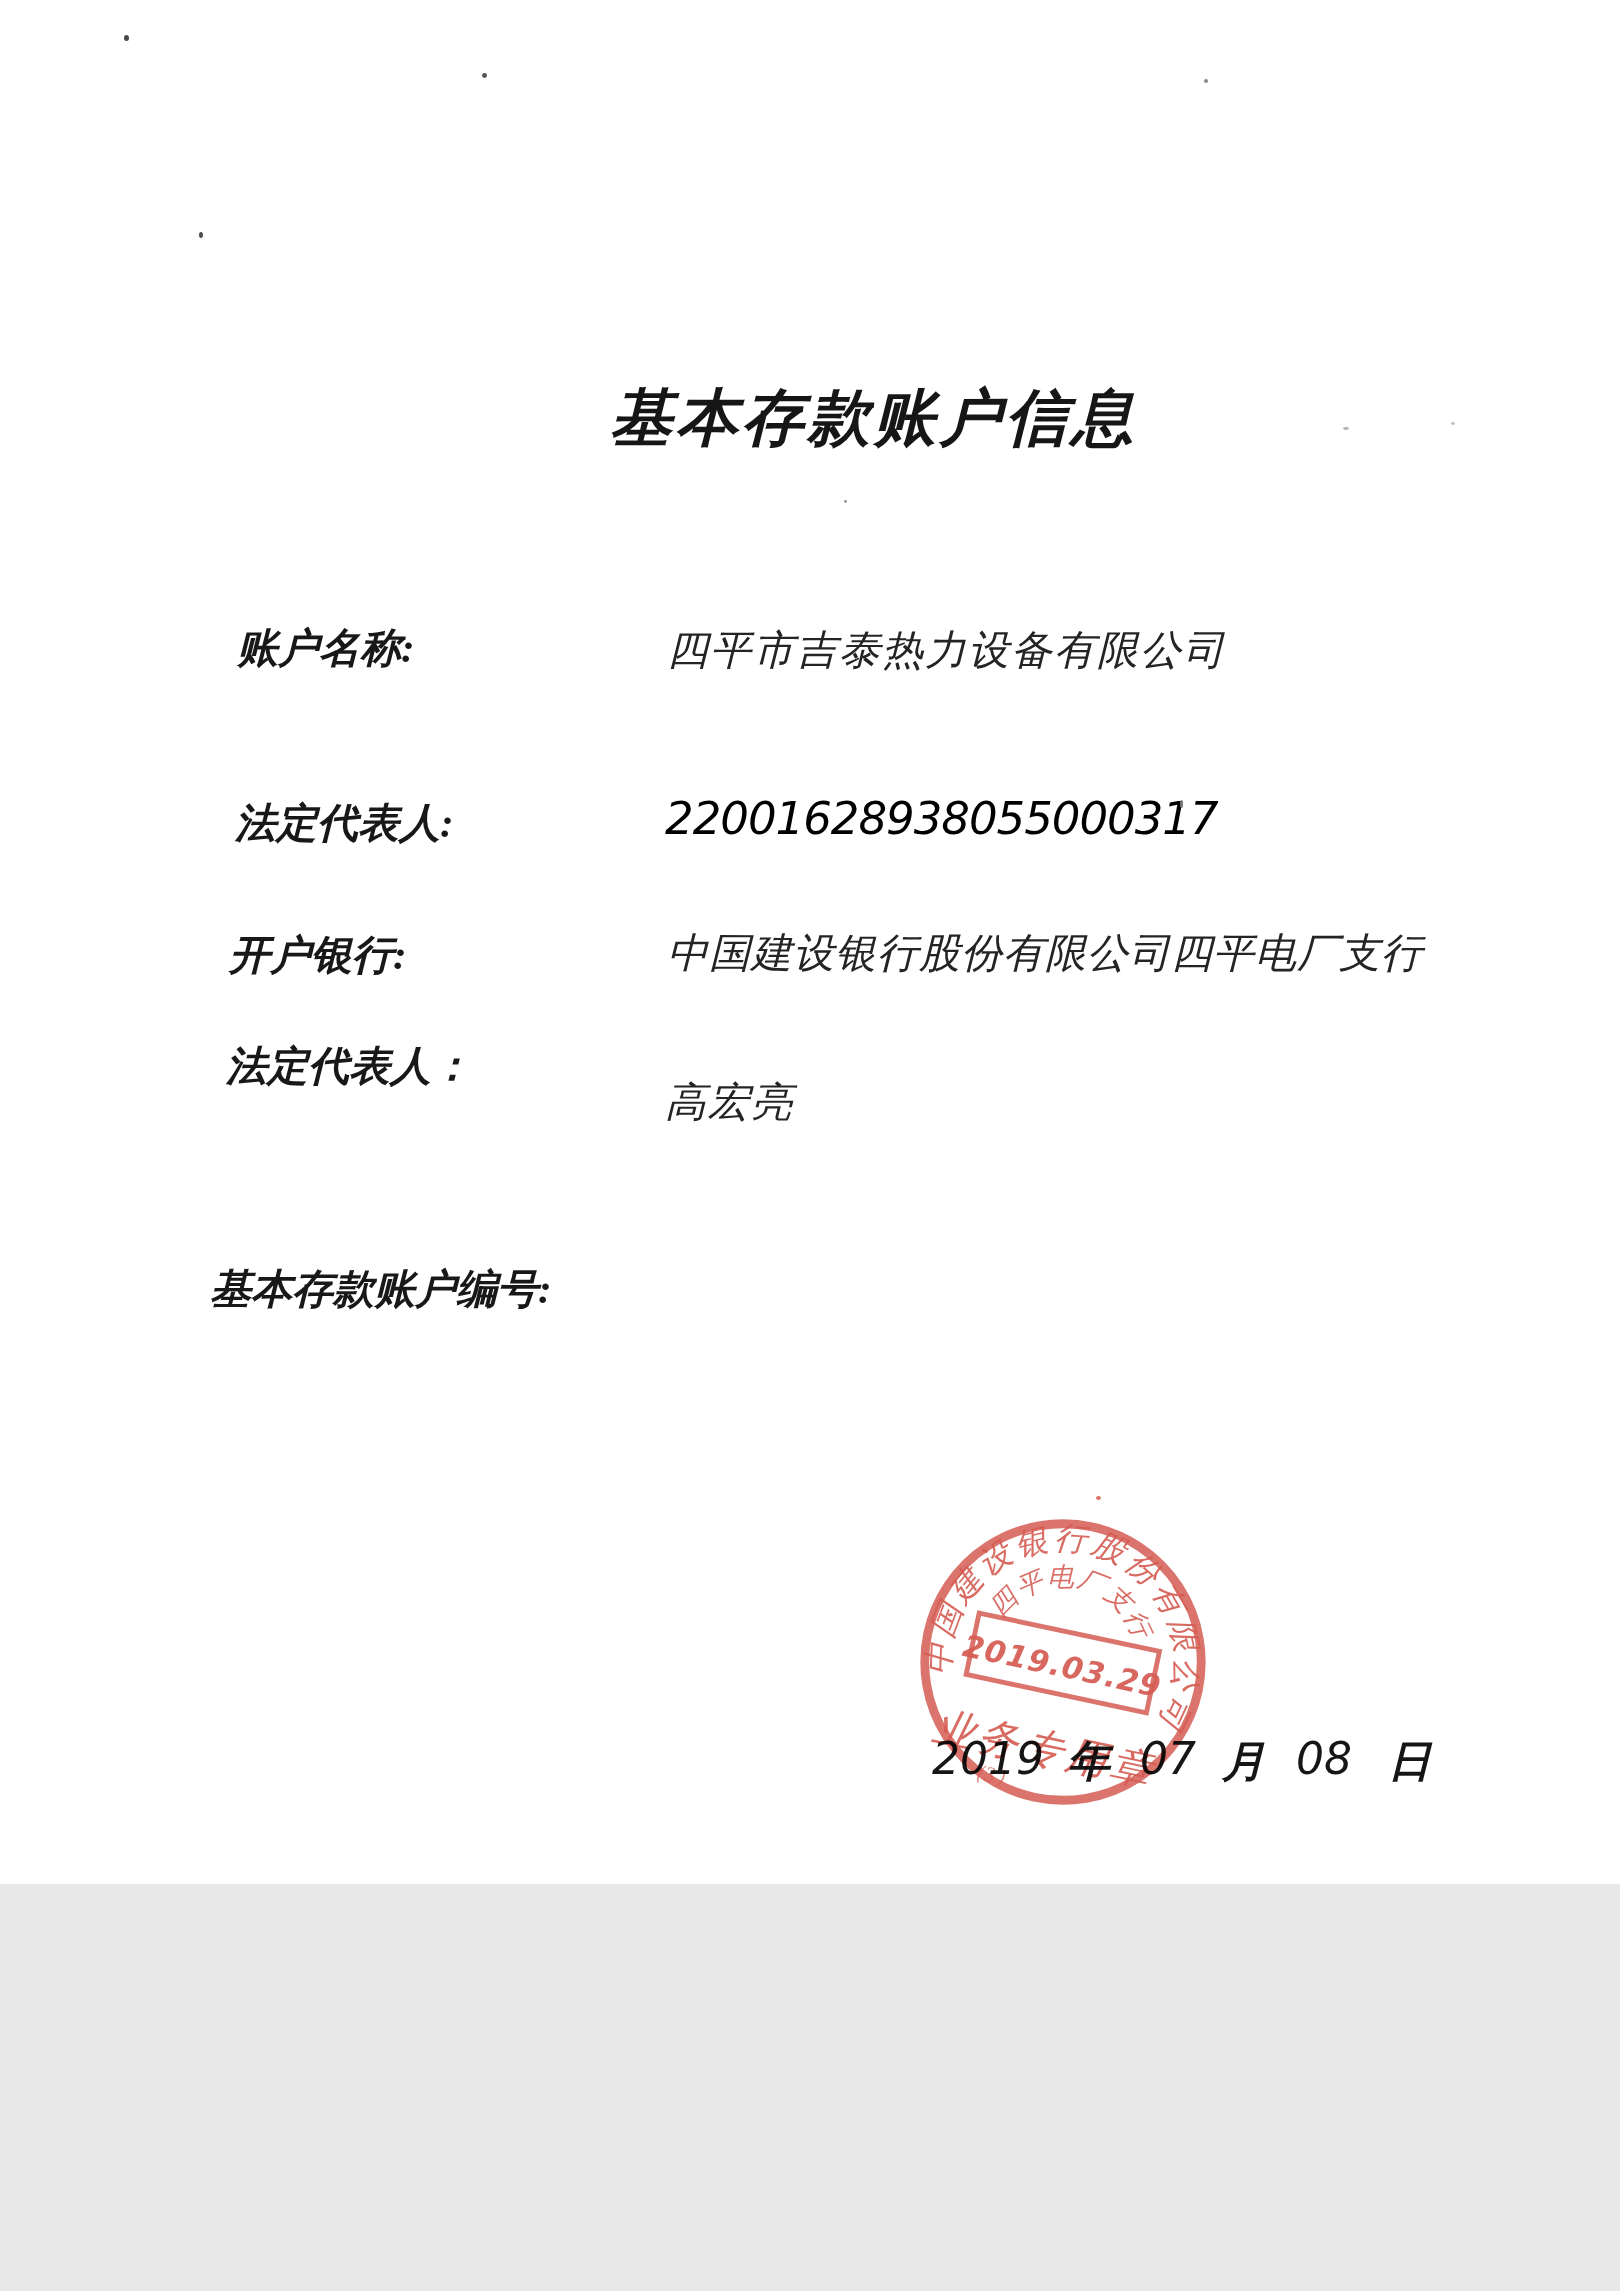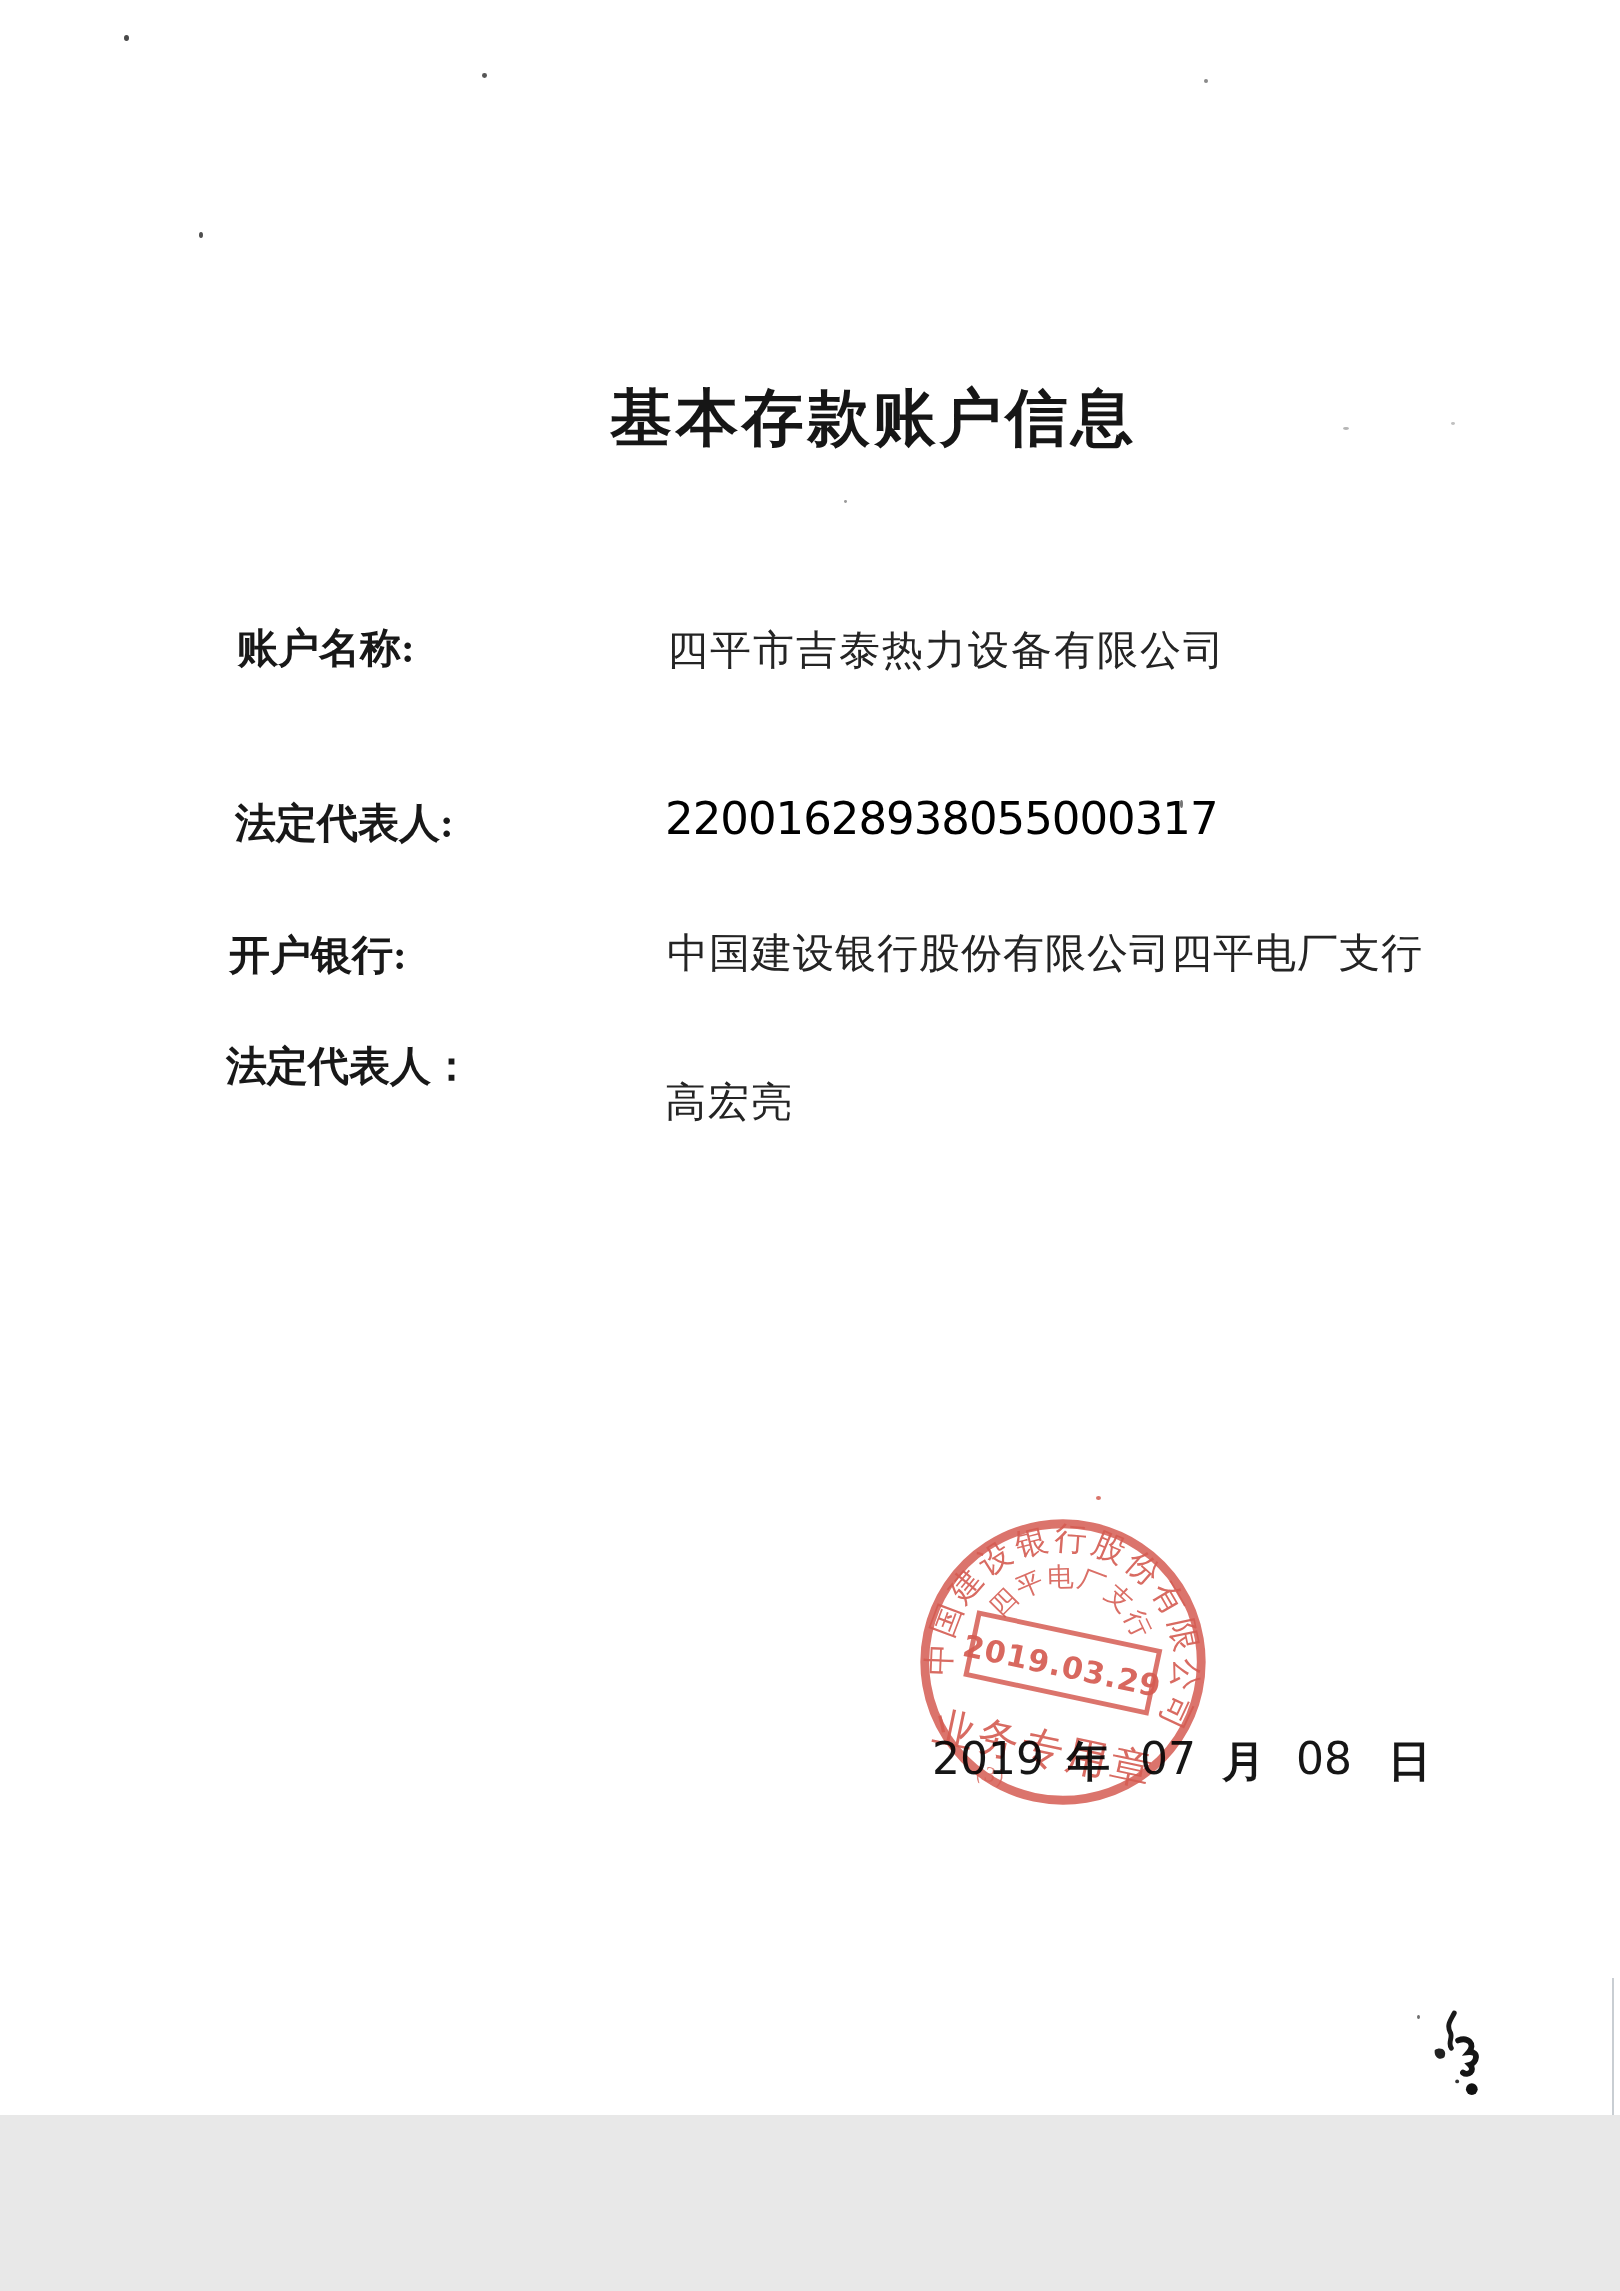--- a/index.html
+++ b/index.html
@@ -2,25 +2,26 @@
 <html><head>
 <meta charset="utf-8">
 <style>
   * { margin: 0; padding: 0; box-sizing: border-box; }
   html, body { background: #e8e8e8; }
   body { font-family: "Liberation Serif", "DejaVu Serif", serif; }
 
   .page {
     position: relative;
     width: 1620px;
-    height: 2115px;
+    height: 1884px;
     margin: 0 auto;
     background: #ffffff;
     overflow: hidden;
     color: #1f1f1f;
+    font-style: italic;
   }
 
   .doc-title {
     position: absolute;
     left: 610px;
     top: 376px;
     font-size: 62px;
     font-weight: 700;
     letter-spacing: 3.9px;
     color: #161616;
@@ -113,20 +114,21 @@
 
   <div class="field-label" style="left:235px; top:796px;">法定代表人:</div>
   <div class="field-value-num" style="left:665px; top:792px;">22001628938055000317</div>
 
   <div class="field-label" style="left:229px; top:928px;">开户银行:</div>
   <div class="field-value-cjk" style="left:667px; top:926px; letter-spacing:1px;">中国建设银行股份有限公司四平电厂支行</div>
 
   <div class="field-label" style="left:226px; top:1039px;">法定代表人：</div>
   <div class="field-value-cjk" style="left:665px; top:1075px;text-align:center;">高宏亮</div>
 
+  <div class="field-label" style="left:210px; top:1262px;">基本存款账户编号:</div>
 
   <div class="date-line">
     <span class="date-num" style="left:932px;">2019</span>
     <span class="date-unit" style="left:1067px;">年</span>
     <span class="date-num" style="left:1140px;">07</span>
     <span class="date-unit" style="left:1222px;">月</span>
     <span class="date-num" style="left:1296px;">08</span>
     <span class="date-unit" style="left:1388px;">日</span>
   </div>
 

